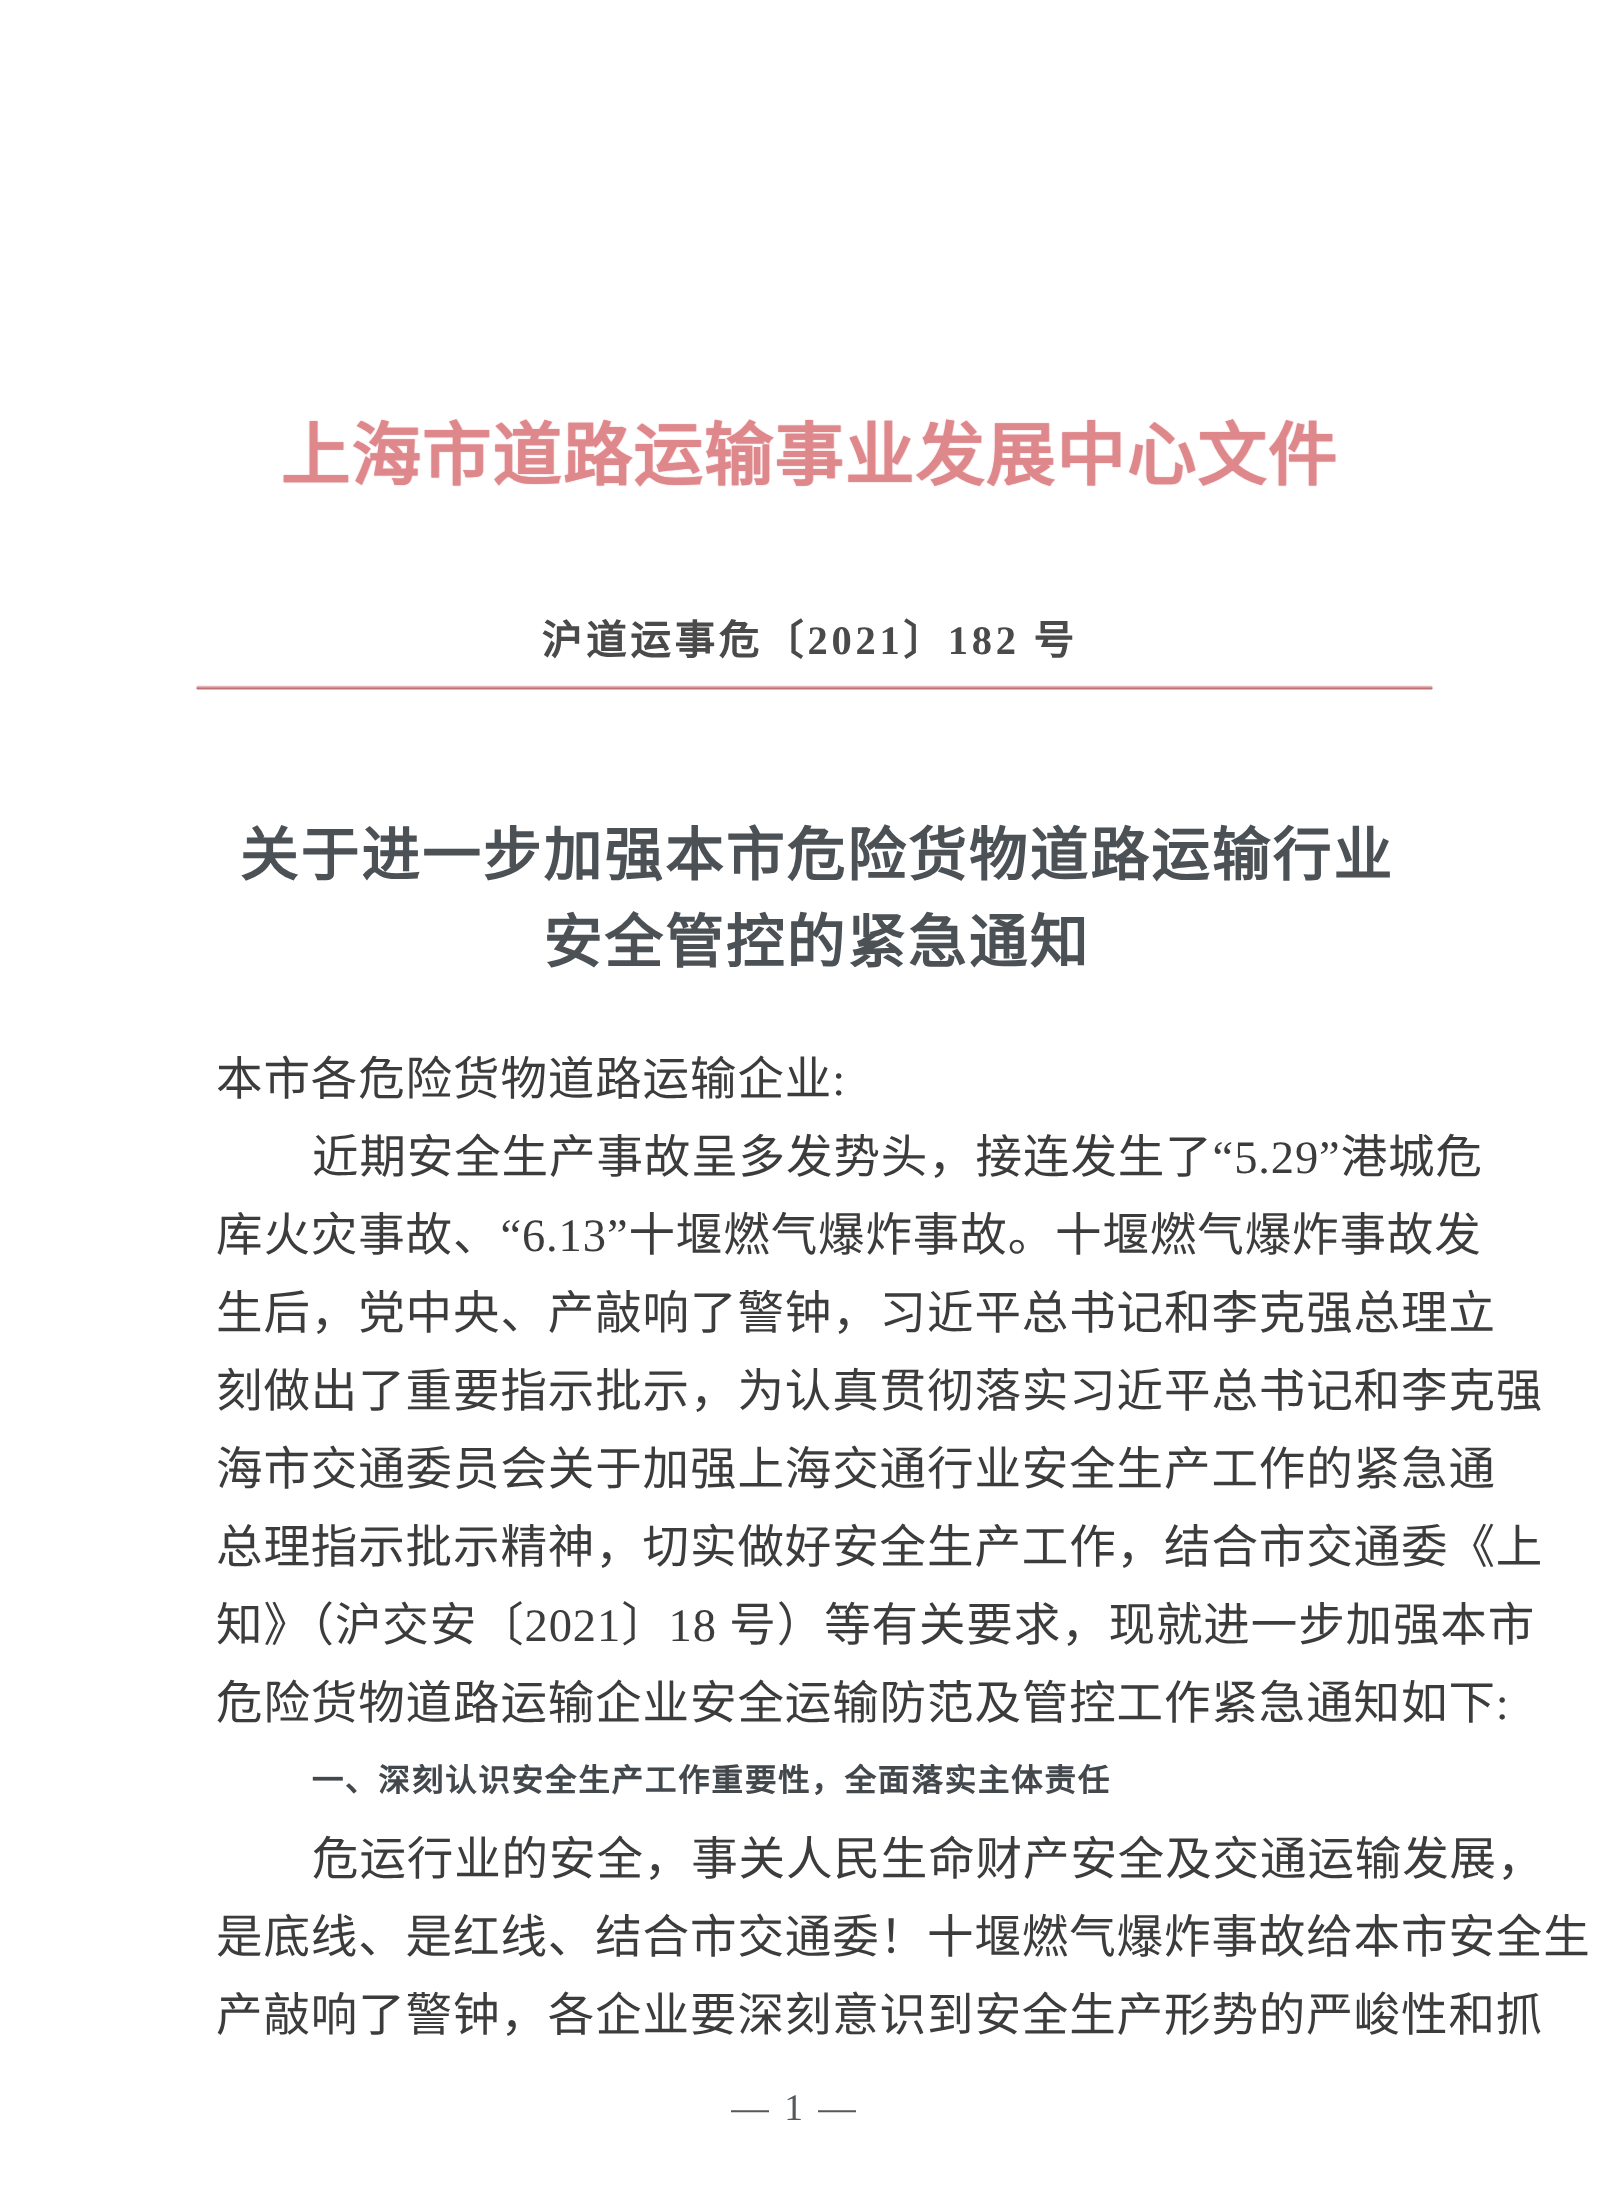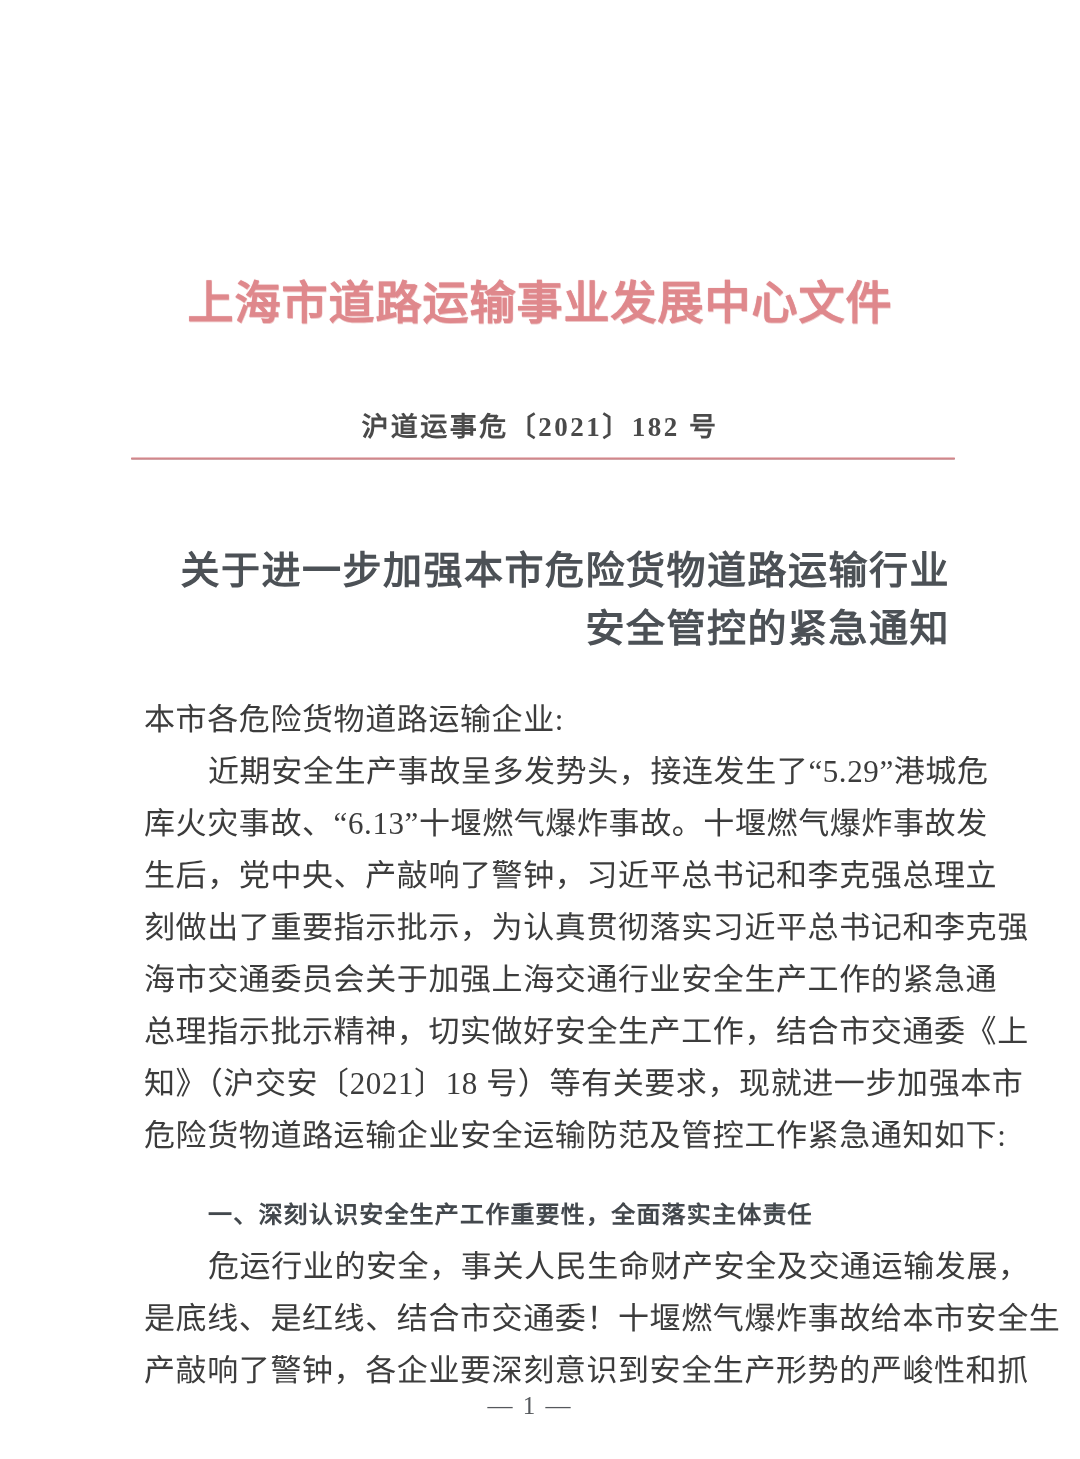--- a/index.html
+++ b/index.html
@@ -93,21 +93,20 @@
     font-weight: 700;
     font-size: 39px;
     line-height: 58px;
     letter-spacing: 1.5px;
     color: #4c5156;
   }
 
   .doc-title .tline {
     display: block;
     white-space: nowrap;
-    text-align: right;
   }
 
   
   .body-text {
     position: absolute;
     left: 144px;
     width: 798px;
     top: 694px;
   }
 
@@ -129,25 +128,24 @@
 
   
   .line.indent {
     padding-left: 64px;
   }
 
   
   .line.section-heading {
     font-family: "Liberation Sans", "DejaVu Sans", sans-serif;
     font-weight: 700;
-    font-size: 24px;
+    font-size: 21px;
     color: #43484d;
     letter-spacing: 1.2px;
     padding-left: 64px;
-    margin-top: 27px;
   }
 
   
   .page-number {
     position: absolute;
     left: 0;
     right: 0;
     top: 1392px;
     text-align: center;
     font-family: "Liberation Serif", "DejaVu Serif", serif;

